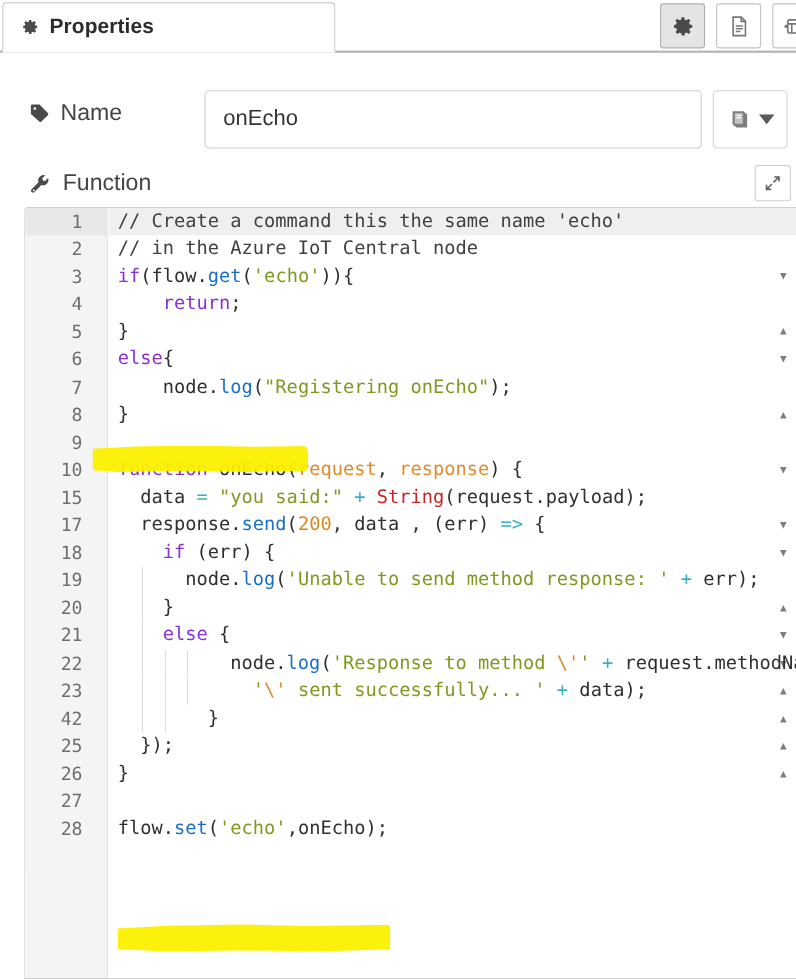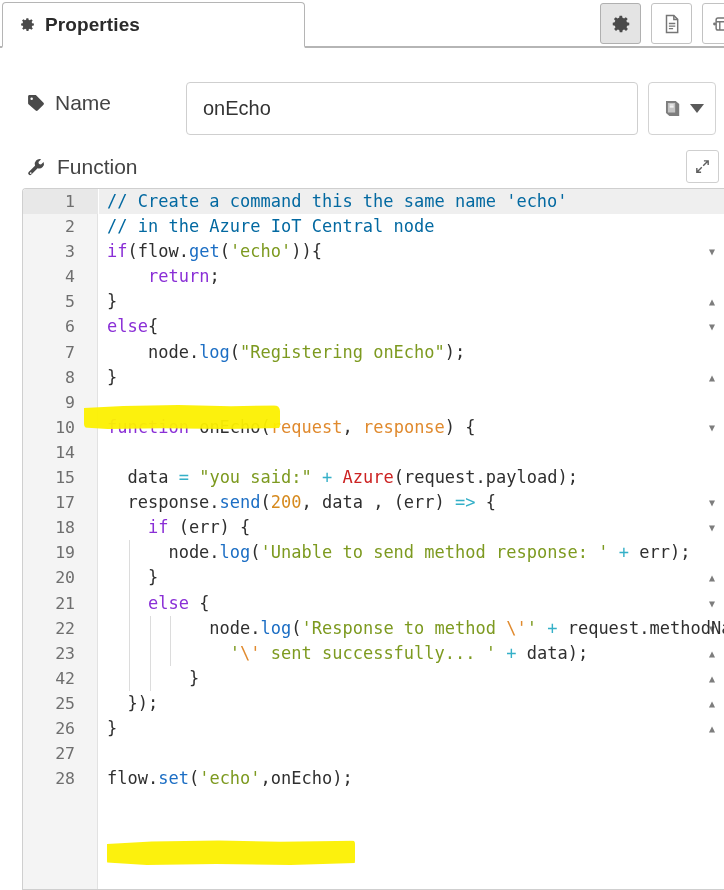--- a/index.html
+++ b/index.html
@@ -121,21 +121,21 @@
     padding-left:8px; color:#2f2f2f; overflow:hidden;
   }
 
   
   .iguide {
     position:absolute; top:0; width:1px; height:100%;
     background:#dcdcdc;
   }
 
   
-  .t-com  { color:#0369a1; }
+  .t-com  { color:#404040; }
   .t-kw   { color:#8a2fd6; }
   .t-fn   { color:#1c6ec4; }
   .t-str  { color:#7d9a20; }
   .t-num  { color:#d68a1e; }
   .t-par  { color:#e08a2e; }
   .t-cls  { color:#cc2222; }
   .t-op   { color:#35b0c8; }
   .t-esc  { color:#e08a2e; }
   .t-pln  { color:#2f2f2f; }
 
@@ -232,22 +232,21 @@
       <div class="row active"><div class="gnum-cell">1</div><div class="code-cell"><span class="t-com">// Create a command this the same name 'echo'</span></div></div>
       <div class="row"><div class="gnum-cell">2</div><div class="code-cell"><span class="t-com">// in the Azure IoT Central node</span></div></div>
       <div class="row"><div class="gnum-cell">3</div><div class="fold">▼</div><div class="code-cell"><span class="t-kw">if</span><span class="t-pln">(flow.</span><span class="t-fn">get</span><span class="t-pln">(</span><span class="t-str">'echo'</span><span class="t-pln">)){</span></div></div>
       <div class="row"><div class="gnum-cell">4</div><div class="code-cell"><span class="t-pln">    </span><span class="t-kw">return</span><span class="t-pln">;</span></div></div>
       <div class="row"><div class="gnum-cell">5</div><div class="fold">▲</div><div class="code-cell"><span class="t-pln">}</span></div></div>
       <div class="row"><div class="gnum-cell">6</div><div class="fold">▼</div><div class="code-cell"><span class="t-kw">else</span><span class="t-pln">{</span></div></div>
       <div class="row"><div class="gnum-cell">7</div><div class="code-cell"><span class="t-pln">    node.</span><span class="t-fn">log</span><span class="t-pln">(</span><span class="t-str">"Registering onEcho"</span><span class="t-pln">);</span></div></div>
       <div class="row"><div class="gnum-cell">8</div><div class="fold">▲</div><div class="code-cell"><span class="t-pln">}</span></div></div>
       <div class="row"><div class="gnum-cell">9</div><div class="code-cell"></div></div>
       <div class="row"><div class="gnum-cell">10</div><div class="fold">▼</div><div class="code-cell"><span class="t-kw">function</span><span class="t-pln"> </span><span class="t-pln">onEcho</span><span class="t-pln">(</span><span class="t-par">request</span><span class="t-pln">, </span><span class="t-par">response</span><span class="t-pln">) {</span></div></div>
-      <div class="row"><div class="gnum-cell">14</div><div class="code-cell"></div></div>
-      <div class="row"><div class="gnum-cell">15</div><div class="code-cell"><span class="t-pln">  data </span><span class="t-op">=</span><span class="t-pln"> </span><span class="t-str">"you said:"</span><span class="t-pln"> </span><span class="t-op">+</span><span class="t-pln"> </span><span class="t-cls">Azure</span><span class="t-pln">(request.payload);</span></div></div>
+      <div class="row"><div class="gnum-cell">15</div><div class="code-cell"><span class="t-pln">  data </span><span class="t-op">=</span><span class="t-pln"> </span><span class="t-str">"you said:"</span><span class="t-pln"> </span><span class="t-op">+</span><span class="t-pln"> </span><span class="t-cls">String</span><span class="t-pln">(request.payload);</span></div></div>
       <div class="row"><div class="gnum-cell">17</div><div class="fold">▼</div><div class="code-cell"><span class="t-pln">  response.</span><span class="t-fn">send</span><span class="t-pln">(</span><span class="t-num">200</span><span class="t-pln">, data , (err) </span><span class="t-op">=&gt;</span><span class="t-pln"> {</span></div></div>
       <div class="row"><div class="gnum-cell">18</div><div class="fold">▼</div><div class="code-cell"><span class="t-pln">    </span><span class="t-kw">if</span><span class="t-pln"> (err) {</span></div></div>
       <div class="row"><div class="gnum-cell">19</div><div class="code-cell"><span class="iguide" style="left: 30.44px;"></span><span class="t-pln">      node.</span><span class="t-fn">log</span><span class="t-pln">(</span><span class="t-str">'Unable to send method response: '</span><span class="t-pln"> </span><span class="t-op">+</span><span class="t-pln"> err);</span></div></div>
       <div class="row"><div class="gnum-cell">20</div><div class="fold">▲</div><div class="code-cell"><span class="iguide" style="left: 30.44px;"></span><span class="t-pln">    }</span></div></div>
       <div class="row"><div class="gnum-cell">21</div><div class="fold">▼</div><div class="code-cell"><span class="iguide" style="left: 30.44px;"></span><span class="t-pln">    </span><span class="t-kw">else</span><span class="t-pln"> {</span></div></div>
       <div class="row"><div class="gnum-cell">22</div><div class="fold">▼</div><div class="code-cell"><span class="iguide" style="left: 30.44px;"></span><span class="iguide" style="left: 50.88px;"></span><span class="iguide" style="left: 71.32px;"></span><span class="t-pln">          node.</span><span class="t-fn">log</span><span class="t-pln">(</span><span class="t-str">'Response to method </span><span class="t-esc">\'</span><span class="t-str">'</span><span class="t-pln"> </span><span class="t-op">+</span><span class="t-pln"> request.methodName</span></div></div>
       <div class="row"><div class="gnum-cell">23</div><div class="fold">▲</div><div class="code-cell"><span class="iguide" style="left: 30.44px;"></span><span class="iguide" style="left: 50.88px;"></span><span class="iguide" style="left: 71.32px;"></span><span class="t-pln">            </span><span class="t-str">'</span><span class="t-esc">\'</span><span class="t-str"> sent successfully... '</span><span class="t-pln"> </span><span class="t-op">+</span><span class="t-pln"> data);</span></div></div>
       <div class="row"><div class="gnum-cell">42</div><div class="fold">▲</div><div class="code-cell"><span class="iguide" style="left: 30.44px;"></span><span class="iguide" style="left: 50.88px;"></span><span class="t-pln">        }</span></div></div>
       <div class="row"><div class="gnum-cell">25</div><div class="fold">▲</div><div class="code-cell"><span class="t-pln">  });</span></div></div>
       <div class="row"><div class="gnum-cell">26</div><div class="fold">▲</div><div class="code-cell"><span class="t-pln">}</span></div></div>

